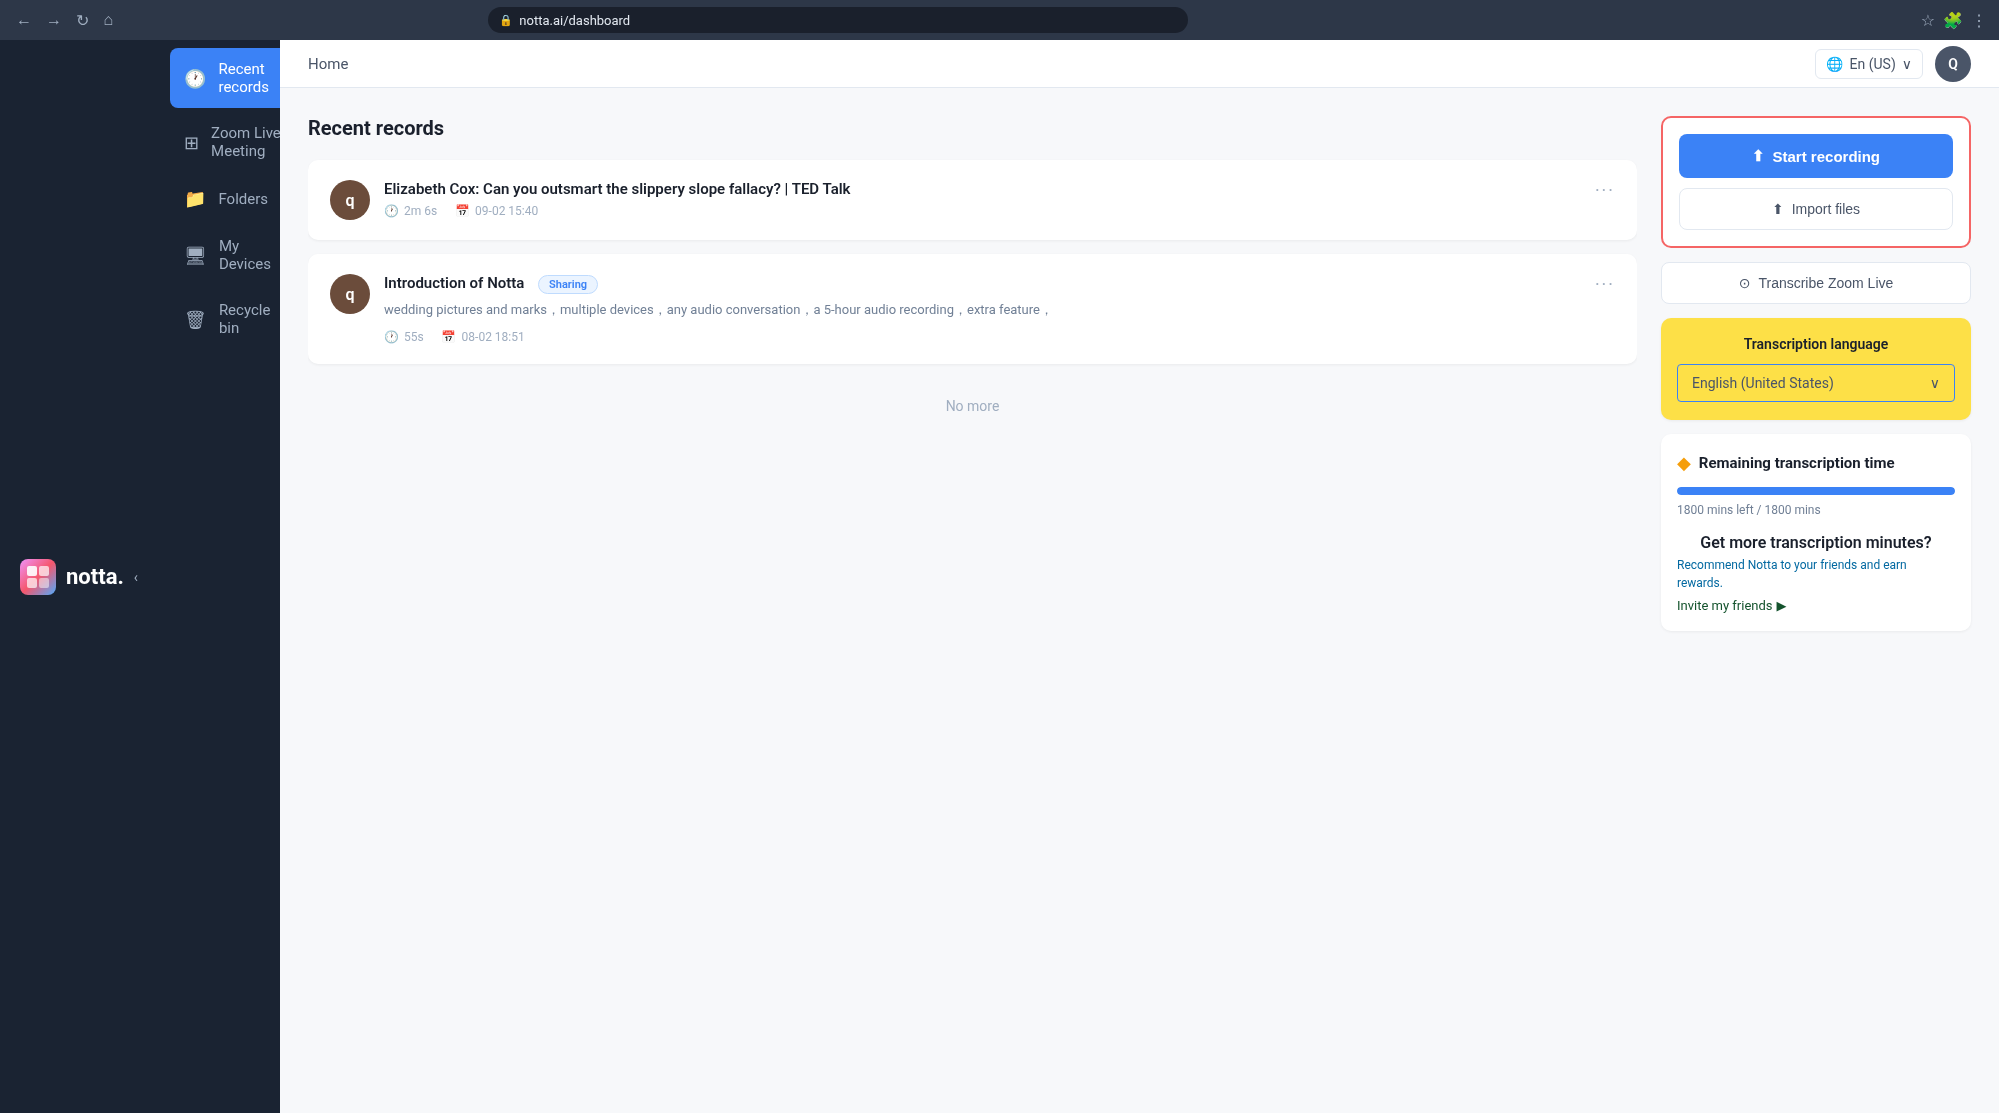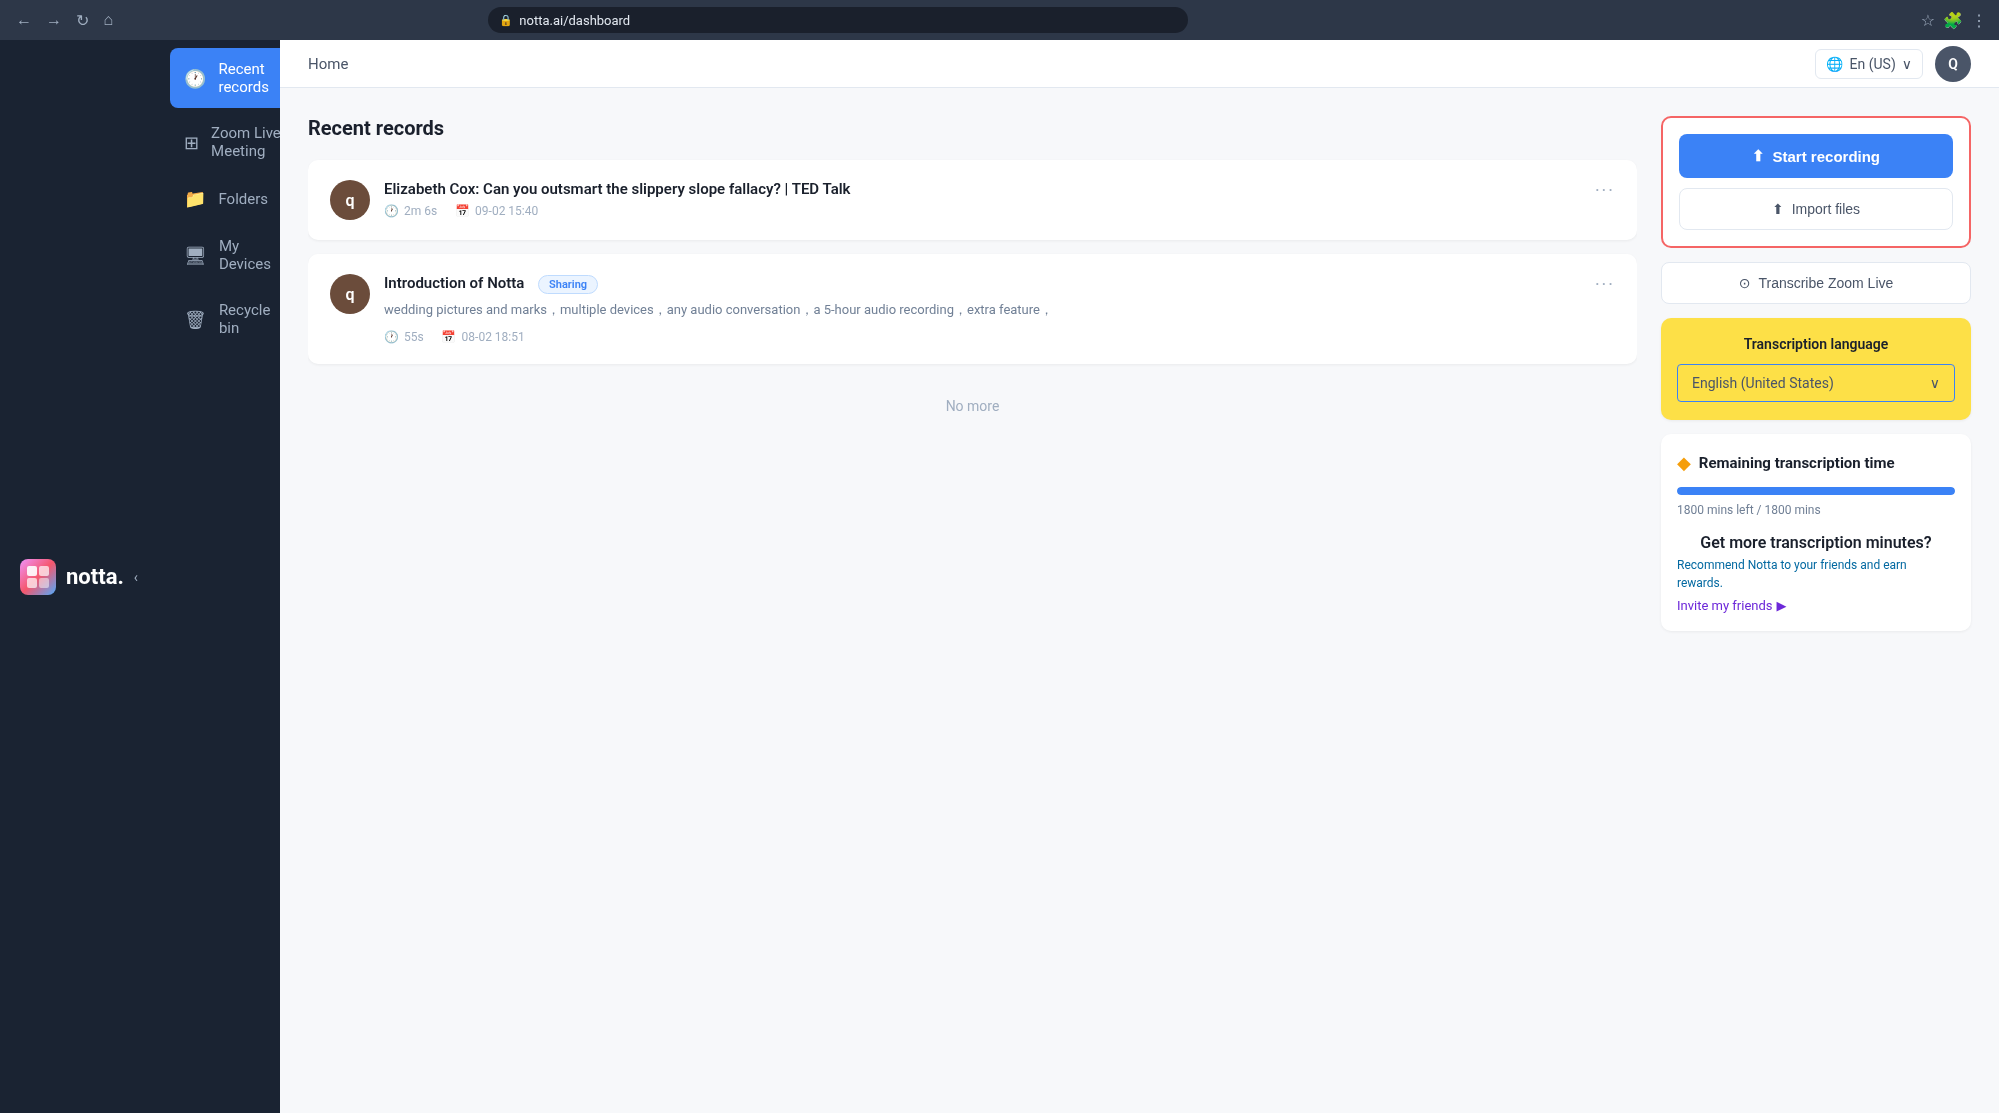--- a/index.html
+++ b/index.html
@@ -288,21 +288,21 @@
     .transcription-header { display: flex; align-items: center; gap: 8px; margin-bottom: 14px; }
     .diamond-icon { color: #f59e0b; font-size: 18px; }
     .transcription-title { font-size: 15px; font-weight: 700; color: #1a202c; }
     .progress-bar-container { background: #e2e8f0; border-radius: 4px; height: 8px; margin-bottom: 8px; overflow: hidden; }
     .progress-bar-fill { background: #3b82f6; height: 100%; border-radius: 4px; }
     .progress-text { font-size: 12px; color: #718096; margin-bottom: 16px; }
 
     .invite-section { margin-top: 4px; }
     .invite-title { font-size: 16px; font-weight: 600; color: #1a202c; text-align: center; }
     .invite-desc { font-size: 12px; color: #0369a1; margin-top: 4px; line-height: 1.5; }
-    .invite-link { color: #6d28d9; font-size: 13px; cursor: pointer; display: flex; align-items: flex-end; gap: 4px; margin-top: 6px; }
+    .invite-link { color: #14532d; font-size: 13px; cursor: pointer; display: flex; align-items: flex-end; gap: 4px; margin-top: 6px; }
   </style>
 </head>
 <body>
 
 <div class="browser-bar">
   <div class="browser-nav-btns">
     <button class="nav-btn">←</button>
     <button class="nav-btn">→</button>
     <button class="nav-btn">↻</button>
     <button class="nav-btn">⌂</button>

